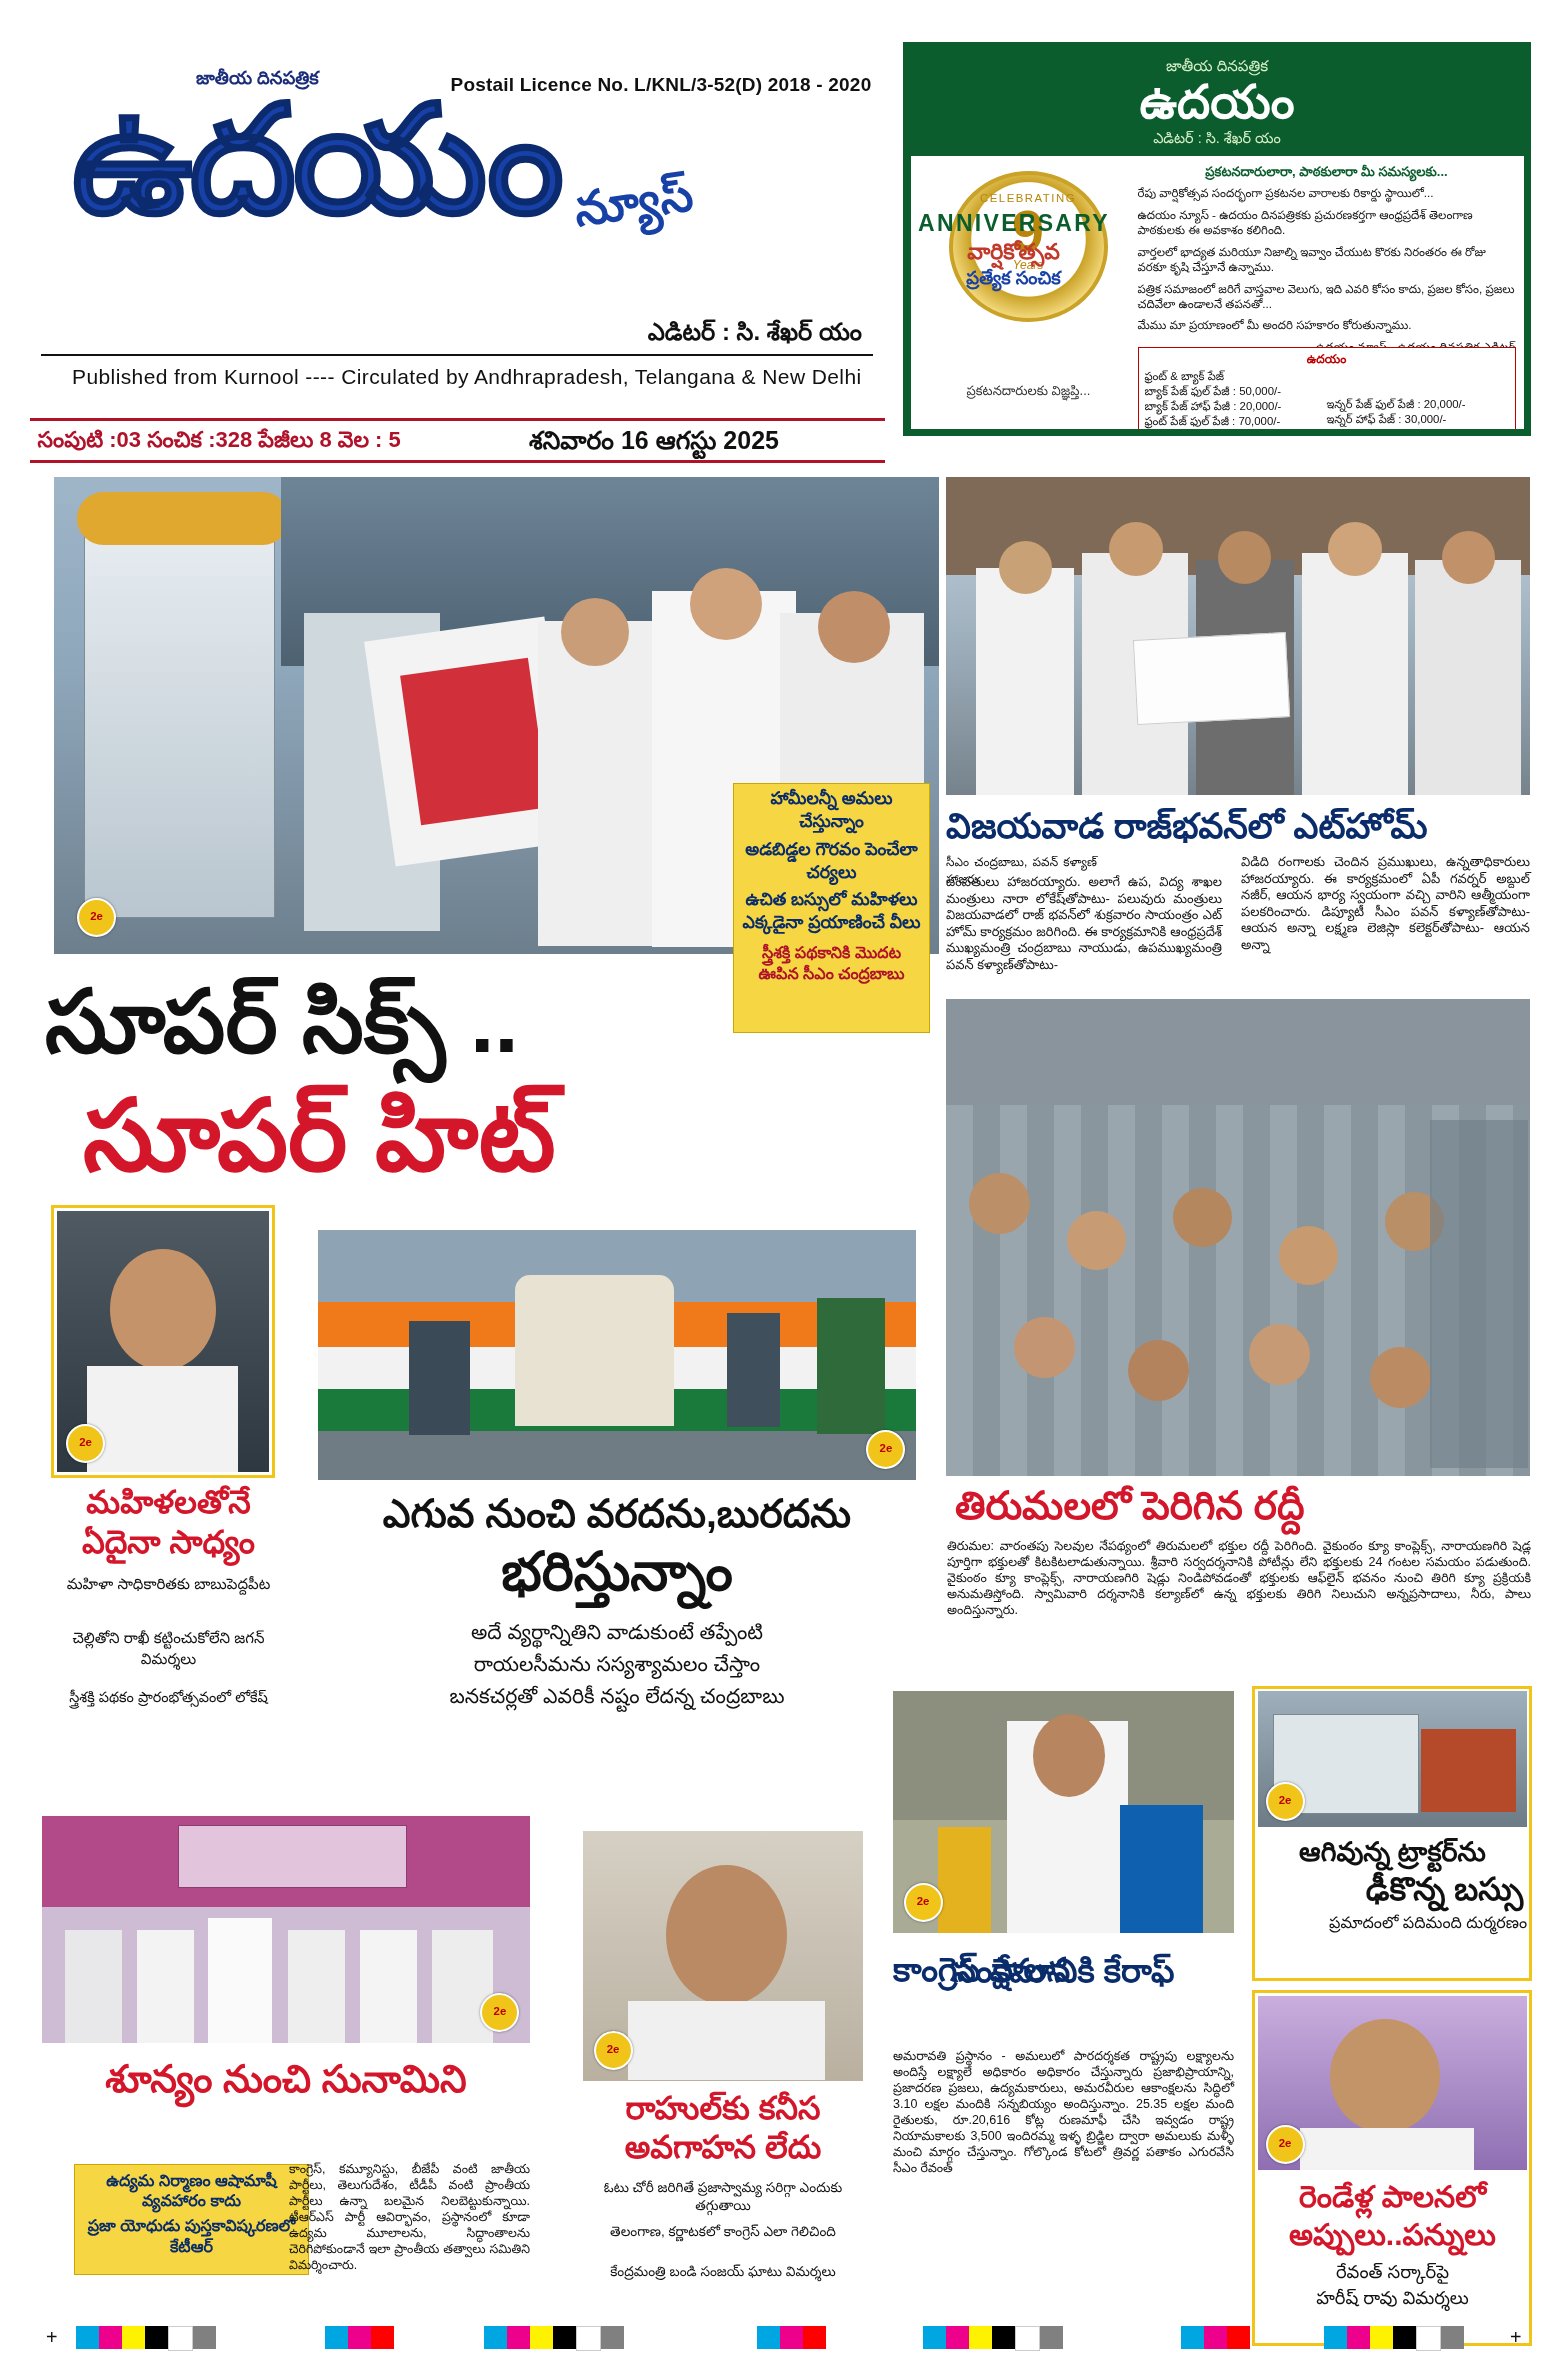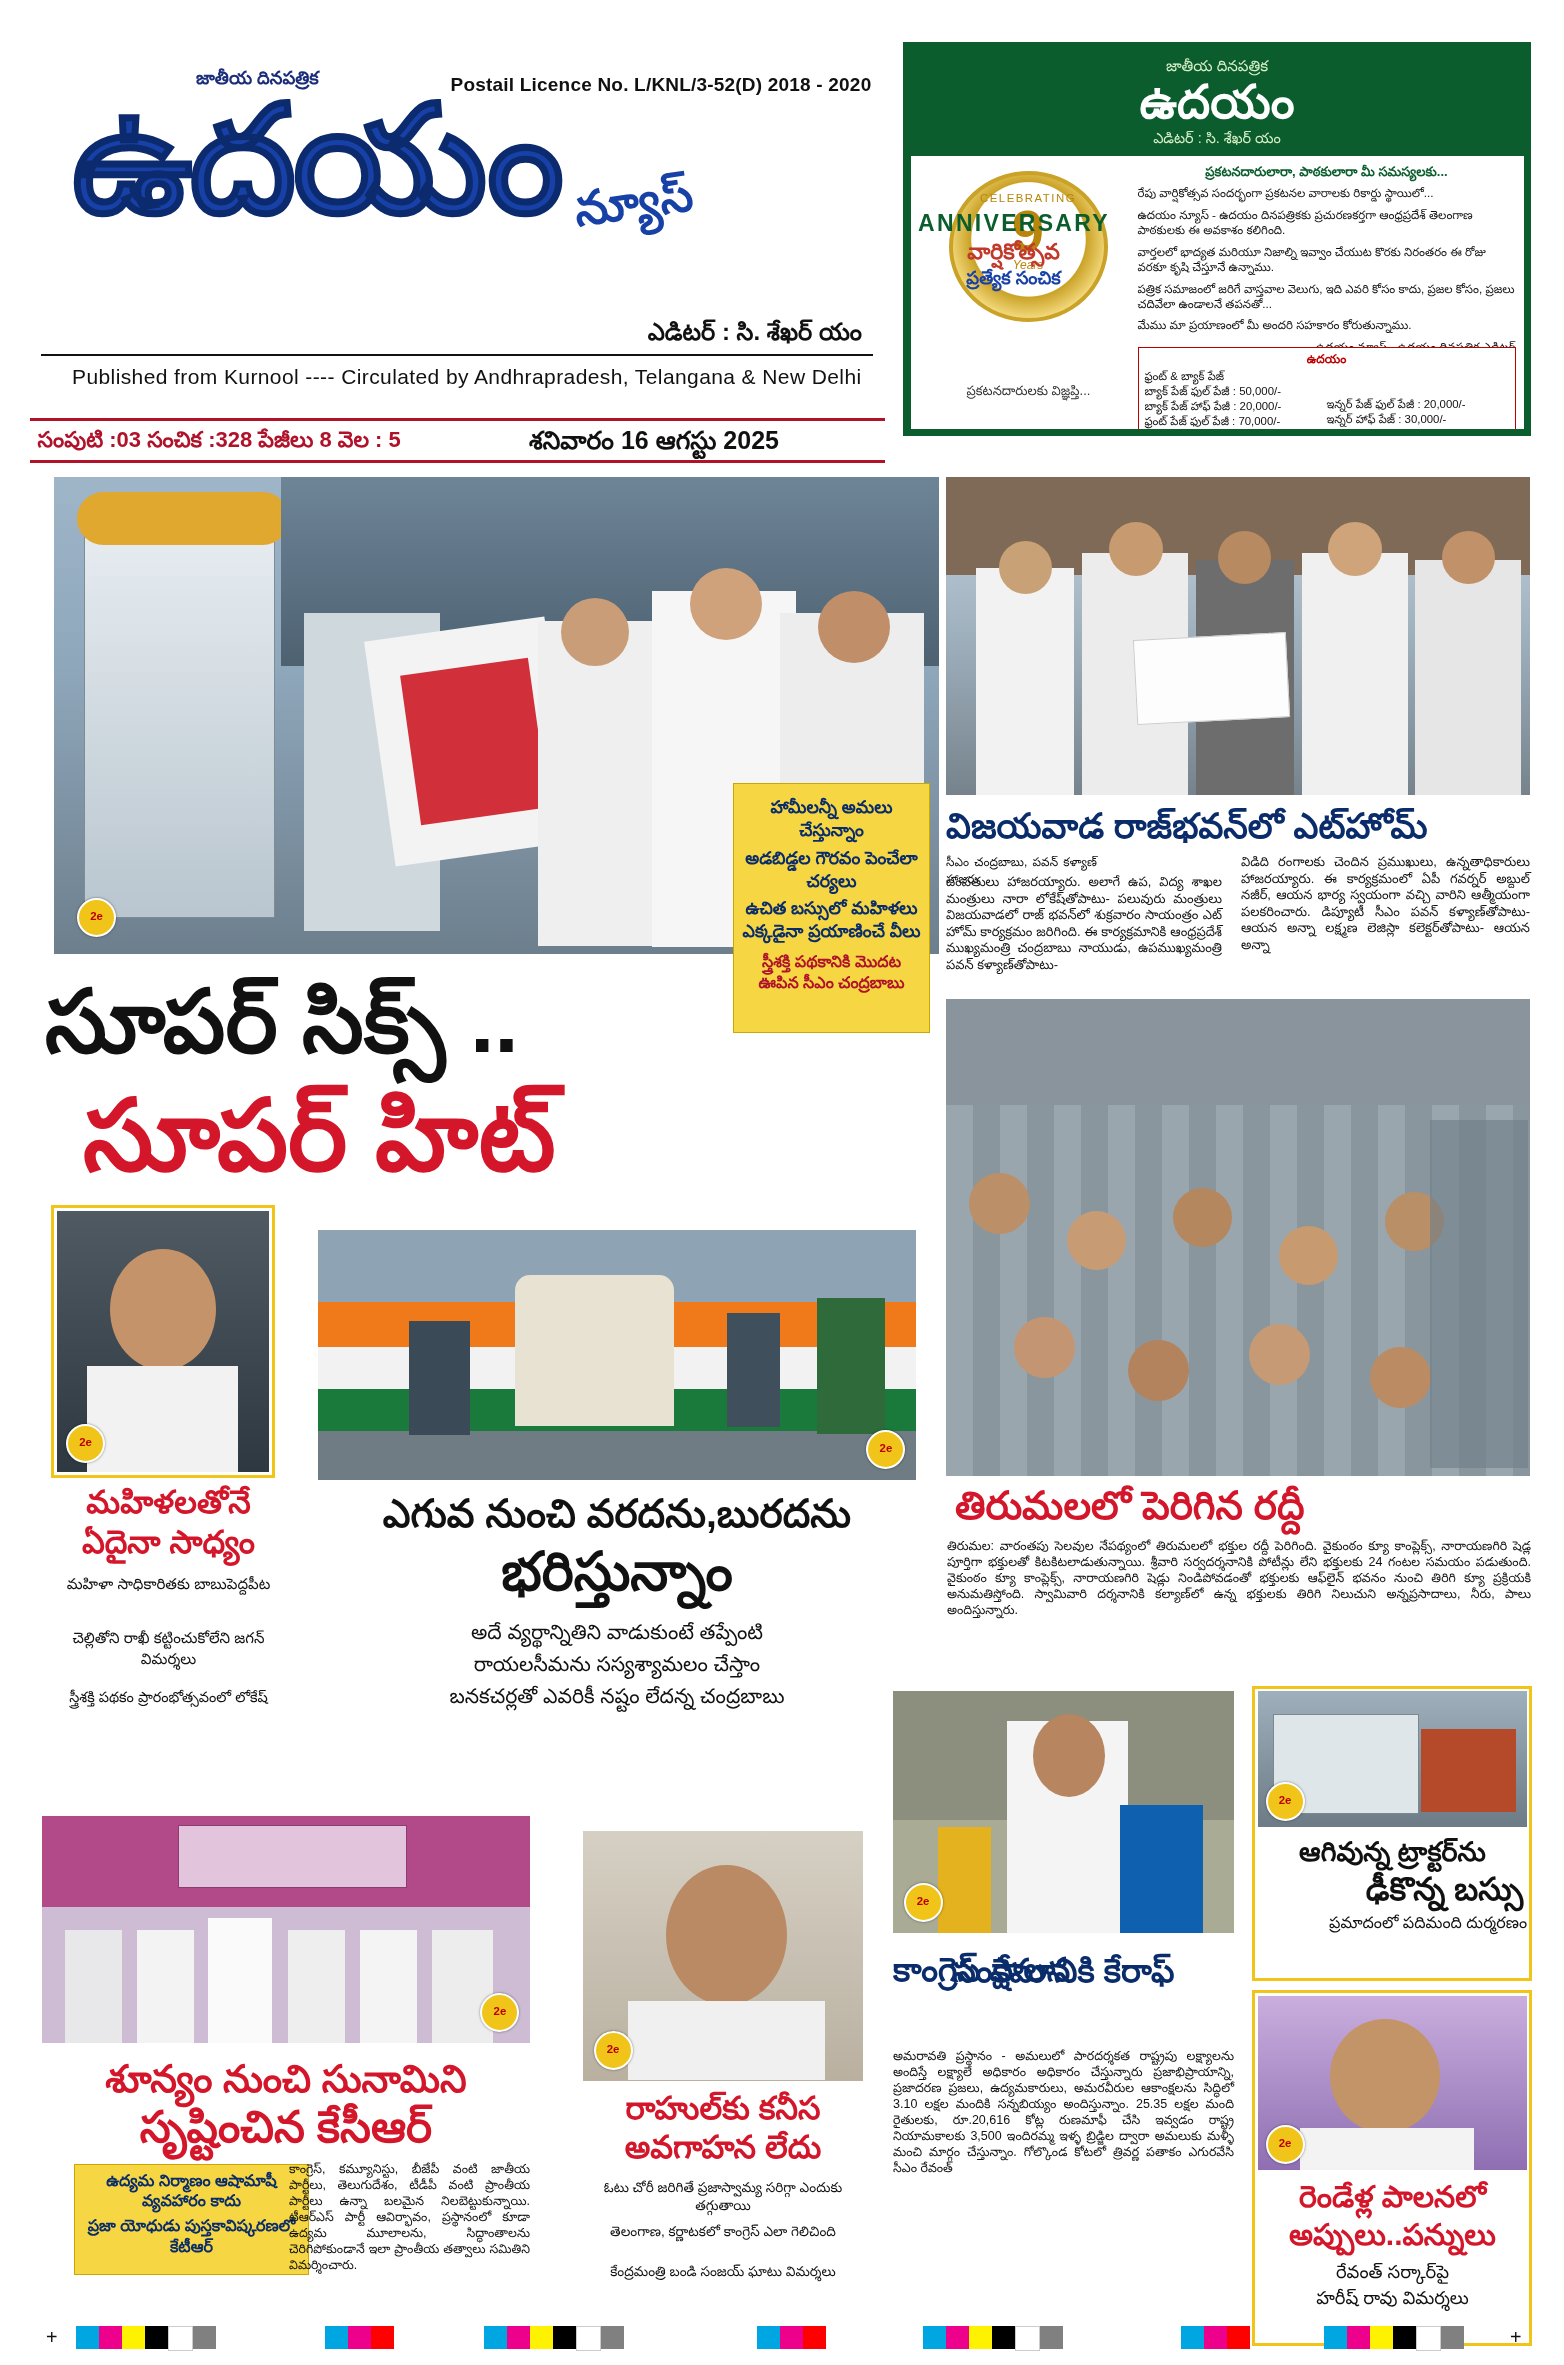--- a/index.html
+++ b/index.html
@@ -366,21 +366,21 @@
     <div style="position:absolute;left:356px;top:189px;width:129px;height:151px;background:#d12f3a;transform:rotate(-8deg);"></div>
     <div style="position:absolute;left:484px;top:144px;width:121px;height:325px;background:#efefef;"></div>
     <div style="position:absolute;left:598px;top:114px;width:144px;height:356px;background:#f6f6f6;"></div>
     <div style="position:absolute;left:726px;top:136px;width:144px;height:333px;background:#ededed;"></div>
     <div style="position:absolute;left:507px;top:121px;width:68px;height:68px;border-radius:50%;background:#c99d77;"></div>
     <div style="position:absolute;left:636px;top:91px;width:72px;height:72px;border-radius:50%;background:#cfa27b;"></div>
     <div style="position:absolute;left:764px;top:114px;width:72px;height:72px;border-radius:50%;background:#c08f69;"></div>
     <div class="badge" style="left:23px; bottom:16.6px;">2e</div>
   </div>
 
-  <div class="callout-yellow" style="left:733px; top:783px; width:197px; height:250px; padding:12px 6px;">
+  <div class="callout-yellow" style="left:733px; top:783px; width:197px; height:250px; padding:3px 6px;">
     <div style="font-size:17.4px;line-height:23px;">హామీలన్నీ అమలు చేస్తున్నాం</div>
     <div style="font-size:17.4px;line-height:23px;margin-top:4.5px;">అడబిడ్డల గౌరవం పెంచేలా చర్యలు</div>
     <div style="font-size:17.4px;line-height:23px;margin-top:4.5px;">ఉచిత బస్సులో మహిళలు ఎక్కడైనా ప్రయాణించే వీలు</div>
     <div style="font-size:16px;line-height:21px;margin-top:7.6px;color:#b0122a;">స్త్రీశక్తి పథకానికి  మెుదట ఊపిన సీఎం చంద్రబాబు</div>
   </div>
 
   <div class="hl-black" style="left:45px; top:976px; font-size:88px; line-height:91px;">సూపర్ సిక్స్ ..</div>
   <div class="hl-red" style="left:83px; top:1082px; font-size:100px; line-height:106px;">సూపర్ హిట్</div>
 
   <div class="photo ph-stage" style="left:946px; top:477px; width:584px; height:318px;">
@@ -461,21 +461,20 @@
     <div style="position:absolute;left:23px;top:114px;width:57px;height:114px;background:#e8e8ea;"></div>
     <div style="position:absolute;left:95px;top:114px;width:57px;height:114px;background:#f3f3f3;"></div>
     <div style="position:absolute;left:166px;top:102px;width:64px;height:125px;background:#fafafa;"></div>
     <div style="position:absolute;left:246px;top:114px;width:57px;height:114px;background:#eee;"></div>
     <div style="position:absolute;left:318px;top:114px;width:57px;height:114px;background:#f4f4f4;"></div>
     <div style="position:absolute;left:390px;top:114px;width:61px;height:114px;background:#ededed;"></div>
     <div class="badge" style="right:10.6px; bottom:10.6px;">2e</div>
   </div>
 
   <div class="hl-red" style="left:42px; top:2057px; width:488px; text-align:center; font-size:38px; line-height:44px;">శూన్యం నుంచి సునామిని</div>
-  <div class="hl-red" style="left:42px; top:2102px; width:488px; text-align:center; font-size:44px; line-height:50px;">సృష్టించిన కేసీఆర్</div>
 
   <div class="callout-yellow" style="left:42px; top:2164px; width:235px; height:111px; padding:6px 12px;margin-left:32px;">
     <div style="font-size:16px;line-height:20.4px;">ఉద్యమ నిర్మాణం ఆషామాషీ వ్యవహారం కాదు</div>
     <div style="font-size:16px;line-height:20.4px;margin-top:4.5px;">ప్రజా యోధుడు పుస్తకావిష్కరణలో కేటీఆర్</div>
   </div>
   <div class="bodytext" style="left:289px; top:2161px; width:241px; font-size:12.5px; line-height:16px;">కాంగ్రెస్, కమ్యూనిస్టు, బీజేపీ వంటి జాతీయ పార్టీలు, తెలుగుదేశం, టీడీపీ వంటి ప్రాంతీయ పార్టీలు ఉన్నా బలమైన నిలబెట్టుకున్నాయి. టీఆర్ఎస్ పార్టీ ఆవిర్భావం, ప్రస్థానంలో కూడా ఉద్యమ మూలాలను, సిద్ధాంతాలను చెరిగిపోకుండానే ఇలా ప్రాంతీయ తత్వాలు సమితిని విమర్శించారు.</div>
 
   <div class="photo ph-red" style="left:583px; top:1831px; width:280px; height:250px;">
     <div style="position:absolute;left:0;top:0;width:100%;height:100%;background:linear-gradient(#d6d0c4,#b9b0a0);"></div>
     <div style="position:absolute;left:83px;top:34px;width:121px;height:140px;border-radius:50%;background:#b98a63;"></div>

